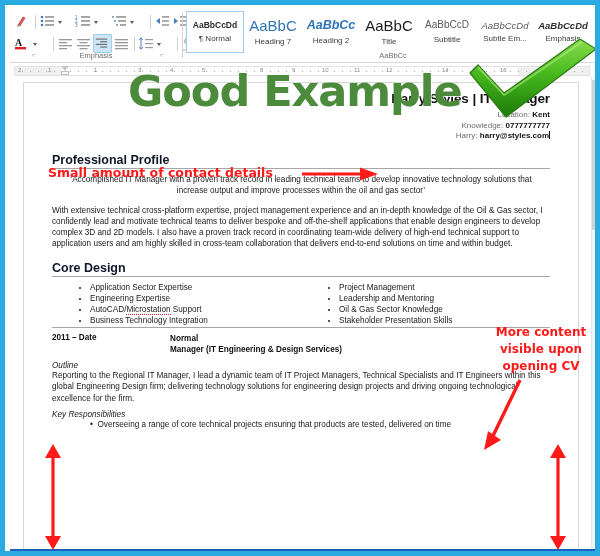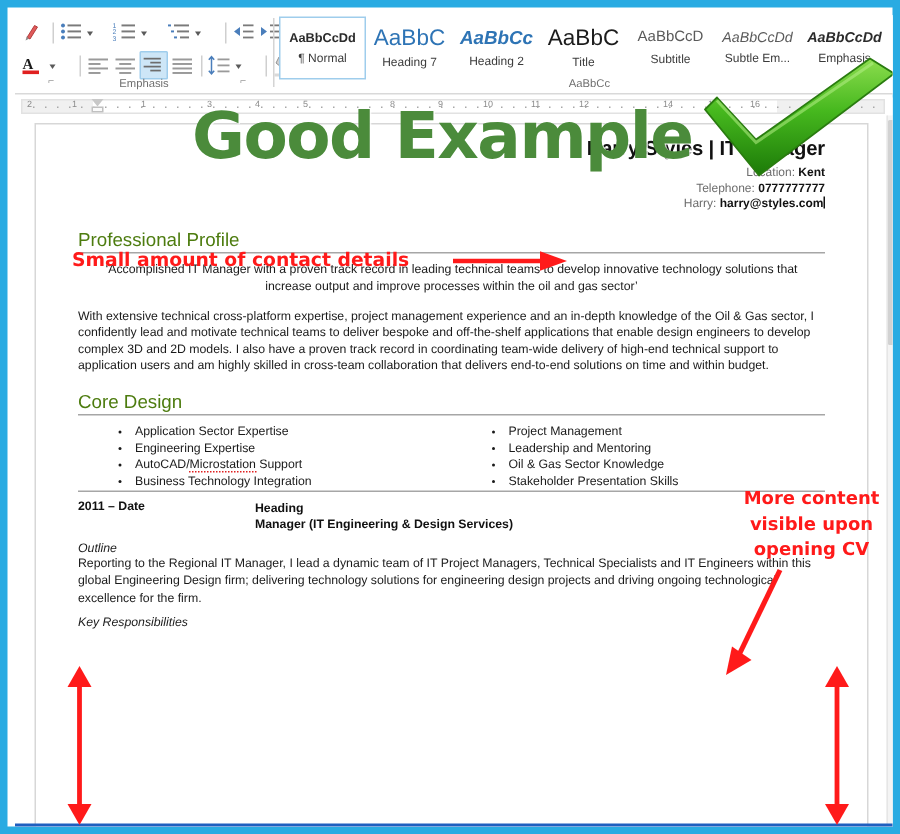--- a/index.html
+++ b/index.html
@@ -123,21 +123,21 @@
   }
   .contact{
     text-align:right;font-size:8px;color:#6d6d6d;line-height:10.5px;margin-bottom:2px;
   }
   .contact b{color:#111;margin-top:11px;}
   .caret{
     display:inline-block;width:1px;height:8px;background:#111;
     vertical-align:-1px;margin-left:0px;
   }
   .sec-h{
-    font-size:12.5px;color:#4d7c0f;margin:11px 0 1px 0;font-weight:normal;
+    font-size:12.5px;color:#0f172a;margin:11px 0 1px 0;font-weight:bold;
   }
   .sec-rule{height:1px;background:#a6a6a6;margin-bottom:5px;}
   .quote{
     text-align:center;font-size:8.2px;line-height:11px;color:#1a1a1a;
     margin:0 16px 9px 16px;
   }
   .para{
     font-size:8.2px;line-height:11.3px;color:#1a1a1a;text-align:left;margin:0;
   }
   .skills{
@@ -503,21 +503,21 @@
     <div class="indent-bot"></div>
   </div>
 
   <div class="page">
     <div class="doc">
 
       <div class="cv-name">Harry Styles | IT Manager</div>
 
       <div class="contact">
         <div><span>Location:</span> <b>Kent</b></div>
-        <div><span>Telephone:</span> <b>0777777777</b></div>
+        <div><span>Knowledge:</span> <b>0777777777</b></div>
         <div><span>Harry:</span> <b>harry@styles.com</b><span class="caret"></span></div>
       </div>
 
       <div class="sec-h">Professional Profile</div>
       <div class="sec-rule"></div>
       <div class="quote">‘Accomplished IT Manager with a proven track record in leading technical teams to develop innovative technology solutions that increase output and improve processes within the oil and gas sector’</div>
       <div class="para">With extensive technical cross-platform expertise, project management experience and an in-depth knowledge of the Oil &amp; Gas sector, I confidently lead and motivate technical teams to deliver bespoke and off-the-shelf applications that enable design engineers to develop complex 3D and 2D models.  I also have a proven track record in coordinating team-wide delivery of high-end technical support to application users and am highly skilled in cross-team collaboration that delivers end-to-end solutions on time and within budget.</div>
 
       <div class="sec-h">Core Design</div>
       <div class="sec-rule"></div>
@@ -537,27 +537,28 @@
                 <li>Oil &amp; Gas Sector Knowledge</li>
                 <li>Stakeholder Presentation Skills</li>
               </ul>
         </div>
       </div>
 
       <div class="sec-rule"></div>
       <div class="job-row">
         <div class="job-date">2011 – Date</div>
         <div class="job-co">
-          <div>Heading</div>
+          <div>Normal</div>
           <div>Manager (IT Engineering &amp; Design Services)</div>
         </div>
       </div>
       <div class="ital">Outline</div>
       <div class="para">Reporting to the Regional IT Manager, I lead a dynamic team of IT Project Managers, Technical Specialists and IT Engineers within this global Engineering Design firm; delivering technology solutions for engineering design projects and driving ongoing technological excellence for the firm.</div>
       <div class="ital">Key Responsibilities</div>
+      <div class="lastline">• &nbsp;<span>Overseeing a range of core technical projects ensuring that products are tested, delivered on time</span></div>
 
     </div>
   </div>
 
   <div class="scrollbar"></div>
   <div class="scrollthumb"></div>
   <div class="bottombar"></div>
 
   <div class="ov title-good">Good Example</div>
 

